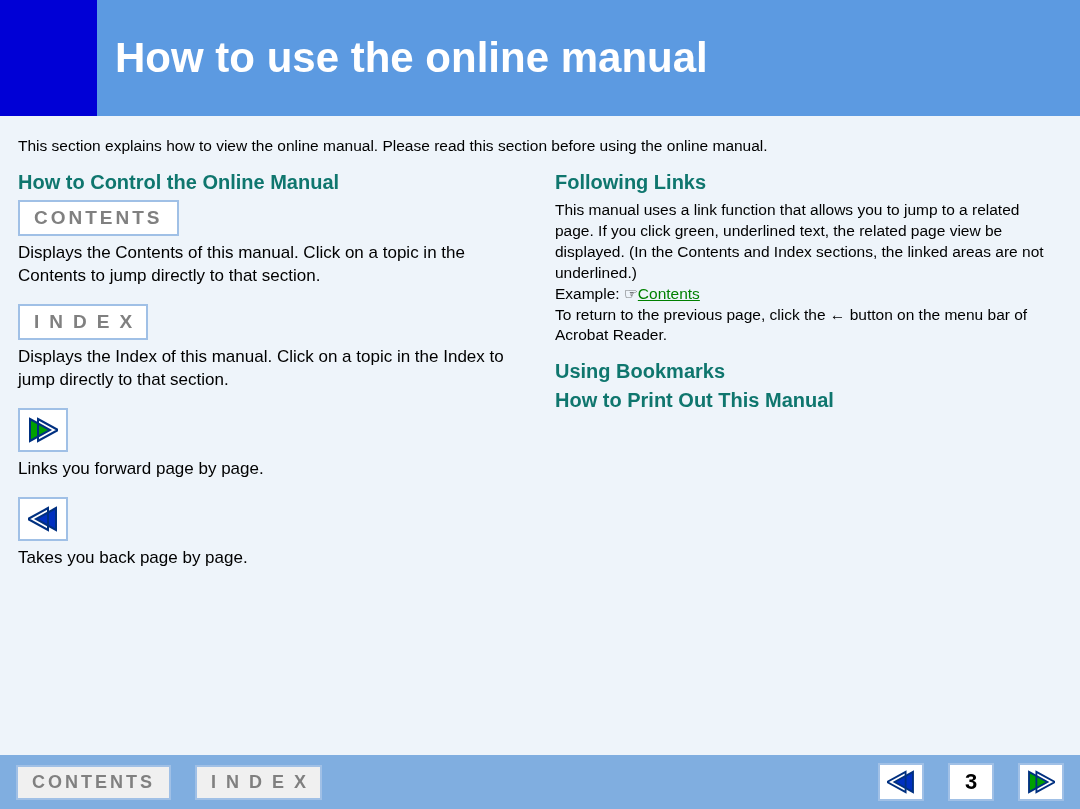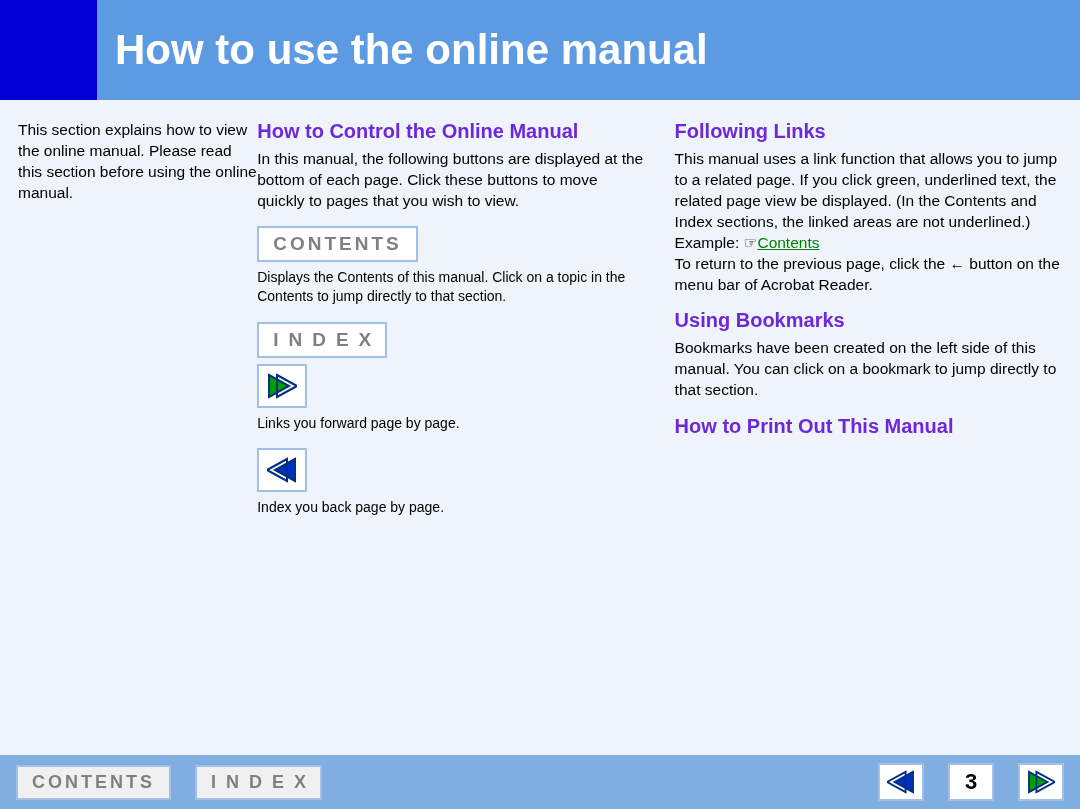--- a/index.html
+++ b/index.html
@@ -6,21 +6,21 @@
   body {
     width: 1080px;
     height: 809px;
     font-family: Arial, Helvetica, sans-serif;
     background: #fff;
     display: flex;
     flex-direction: column;
   }
   .header {
     display: flex;
-    height: 100px;
+    height: 116px;
   }
   .header-left {
     width: 97px;
     background: #0000d6;
     flex-shrink: 0;
   }
   .header-right {
     flex: 1;
     background: #5c9ae1;
     display: flex;
@@ -30,37 +30,37 @@
   .header-title {
     color: #fff;
     font-size: 42px;
     font-weight: bold;
   }
   .content {
     flex: 1;
     background: #eef4fa;
     padding: 20px 18px 10px 18px;
     display: flex;
-    flex-direction: row;
+    flex-direction: column;
   }
   .intro {
     font-size: 15.5px;
     line-height: 1.35;
     color: #000;
     margin-bottom: 14px;
   }
   .columns {
     display: flex;
     gap: 30px;
   }
   .col {
     flex: 1;
   }
   .section-heading {
-    color: #6d28d9;
+    color: #0f766e;
     font-size: 20px;
     font-weight: bold;
     margin-bottom: 6px;
   }
   .body-text {
     font-size: 15.5px;
     line-height: 1.35;
     color: #000;
     margin-bottom: 14px;
   }
@@ -73,21 +73,21 @@
     font-size: 19px;
     letter-spacing: 3px;
     padding: 5px 14px;
     margin-bottom: 6px;
   }
   .btn-sample.index-s {
     letter-spacing: 10px;
     padding-right: 4px;
   }
   .btn-desc {
-    font-size: 14px;
+    font-size: 17px;
     line-height: 1.35;
     color: #000;
     margin-bottom: 16px;
   }
   .arrow-sample {
     width: 50px;
     height: 44px;
     border: 2px solid #a0c0e6;
     background: #fff;
     display: flex;
@@ -159,54 +159,53 @@
 
 <div class="content">
   <div class="intro">
     <span>This section explains how to view the online manual. Please read this section before using the online manual.</span><br>
   </div>
 
   <div class="columns">
 
     <div class="col">
       <div class="section-heading">How to Control the Online Manual</div>
-      <div class="body-text">In this manual, the following buttons are displayed at the bottom of each page. Click these buttons to move quickly to pages that you wish to view.</div>
 
       <div class="btn-sample">CONTENTS</div>
       <div class="btn-desc">Displays the Contents of this manual. Click on a topic in the Contents to jump directly to that section.</div>
 
       <div class="btn-sample index-s">INDEX</div>
+      <div class="btn-desc">Displays the Index of this manual. Click on a topic in the Index to jump directly to that section.</div>
 
       <div class="arrow-sample">
         <svg width="30" height="26" viewBox="0 0 30 26">
           <polygon points="2,2 22,13 2,24" fill="#00a000" stroke="#003080" stroke-width="2"></polygon>
           <polygon points="10,2 30,13 10,24" fill="none" stroke="#003080" stroke-width="2"></polygon>
         </svg>
       </div>
       <div class="btn-desc">Links you forward page by page.</div>
 
       <div class="arrow-sample">
         <svg width="30" height="26" viewBox="0 0 30 26">
           <polygon points="28,2 8,13 28,24" fill="#0030c0" stroke="#003080" stroke-width="2"></polygon>
           <polygon points="20,2 0,13 20,24" fill="none" stroke="#003080" stroke-width="2"></polygon>
         </svg>
       </div>
-      <div class="btn-desc">Index you back page by page.</div>
+      <div class="btn-desc">Takes you back page by page.</div>
     </div>
 
     <div class="col">
       <div class="section-heading">Following Links</div>
       <div class="body-text">
         <span>This manual uses a link function that allows you to jump to a related page. If you click green, underlined text, the related page view be displayed. (In the Contents and Index sections, the linked areas are not underlined.)</span><br>
         <span class="pointing">Example: ☞</span><span class="link-ex">Contents</span><br>
         <span>To return to the previous page, click the ← button on the menu bar of Acrobat Reader.</span>
       </div>
 
       <div class="section-heading">Using Bookmarks</div>
-      <div class="body-text">Bookmarks have been created on the left side of this manual. You can click on a bookmark to jump directly to that section.</div>
 
       <div class="section-heading">How to Print Out This Manual</div>
     </div>
 
   </div>
 </div>
 
 <div class="footer">
   <div class="footer-btn">CONTENTS</div>
   <div class="footer-btn index-f">INDEX</div>

